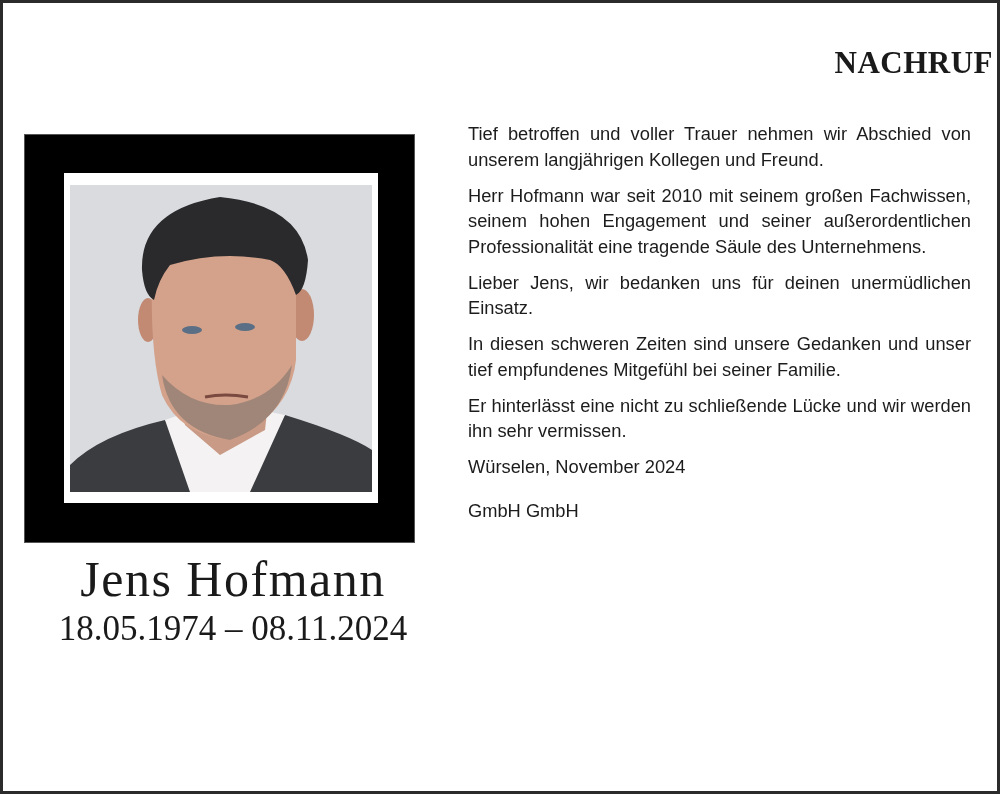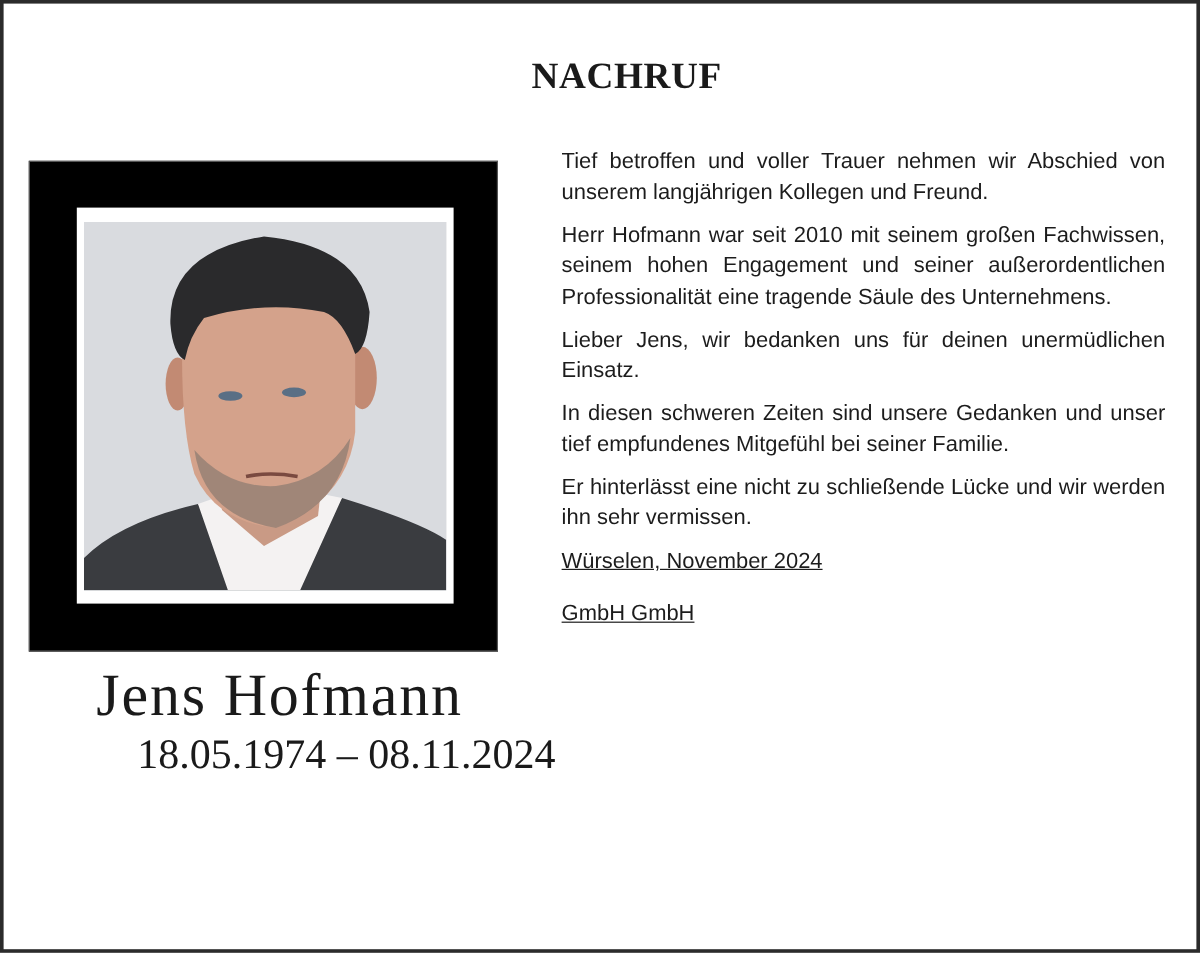--- a/index.html
+++ b/index.html
@@ -19,36 +19,36 @@
     .photo {
       position: absolute; left: 6px; top: 12px; width: 302px; height: 307px;
       background: #d9dbdf; overflow: hidden;
     }
     .name {
       position: absolute; left: 0; width: 460px; top: 546px; text-align: center;
       font-family: "Liberation Serif", "DejaVu Serif", serif; font-weight: normal;
       font-size: 50px; letter-spacing: 1.5px; color: #1a1a1a; line-height: 60px;
     }
     .dates {
-      position: absolute; left: 0; width: 460px; top: 605px; text-align: right;
+      position: absolute; left: 0; width: 460px; top: 605px; text-align: center;
       font-family: "Liberation Serif", "DejaVu Serif", serif;
       font-size: 35px; color: #1a1a1a; line-height: 42px;
     }
     .title {
-      position: absolute; left: 440px; width: 550px; top: 42px; text-align: left;
+      position: absolute; left: 440px; width: 550px; top: 42px; text-align: right;
       font-family: "Liberation Serif", "DejaVu Serif", serif; font-weight: bold;
       font-size: 31px; color: #1a1a1a; letter-spacing: 0.5px;
     }
     .text {
       position: absolute; left: 465px; width: 503px; top: 95px;
       font-family: "Liberation Sans", "DejaVu Sans", sans-serif;
       font-size: 18.3px; line-height: 25.5px; color: #1c1c1c; margin-top: 23px;
     }
     .text p { margin: 0 0 10.5px 0; text-align: justify; text-align-last: left; }
-    .text p.single { text-align: right; margin-bottom: 18px; text-decoration: underline; }
+    .text p.single { text-align: right; margin-bottom: 18px; }
   </style>
 </head>
 <body>
 
 <div class="frame">
 
   <div class="photo-outer">
     <div class="photo-mat">
       <div class="photo" title="Portrait photo of Jens Hofmann">
         <svg width="302" height="307" viewBox="0 0 302 307">

